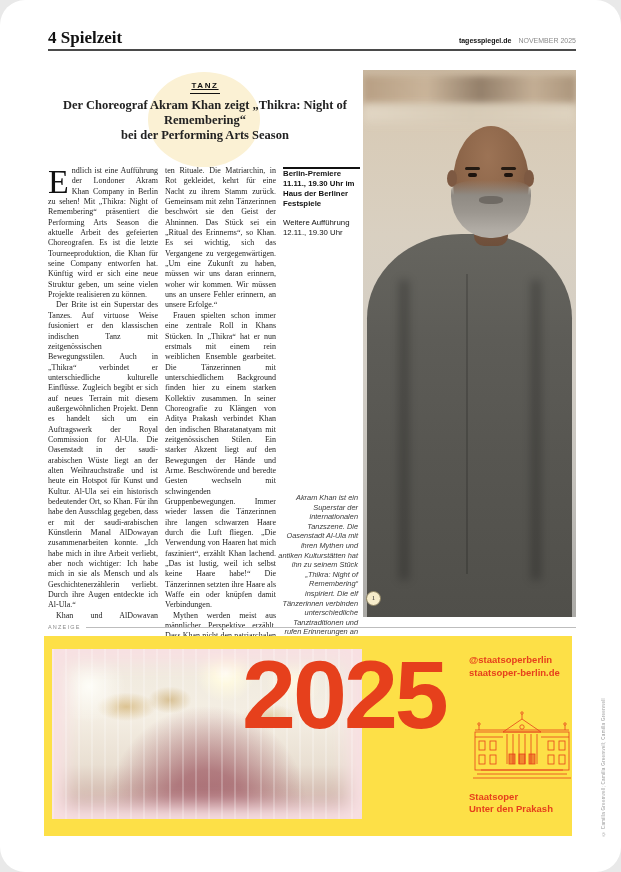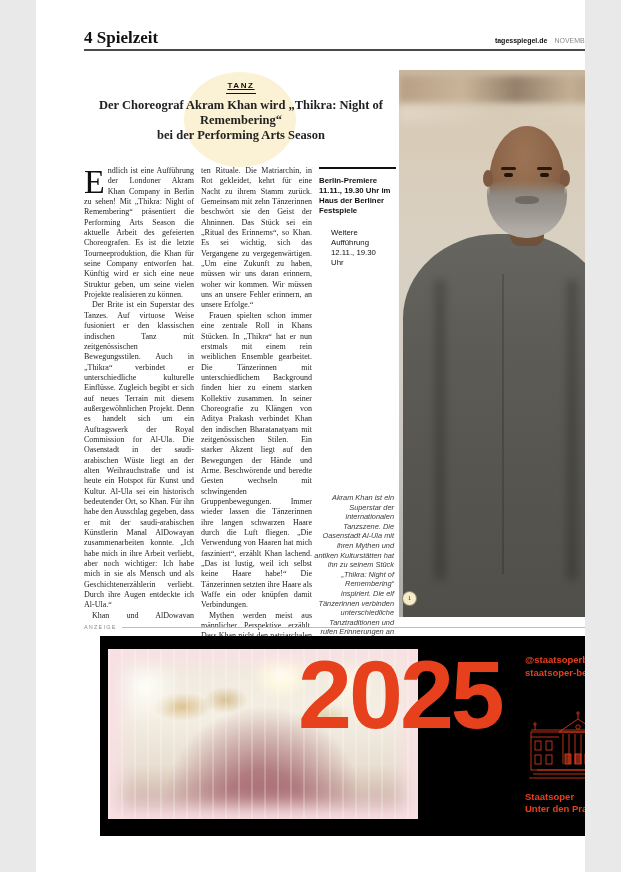--- a/index.html
+++ b/index.html
@@ -1,17 +1,17 @@
 <!DOCTYPE html>
 <html><head>
 <meta charset="utf-8">
 <style>
   html,body{margin:0;padding:0;background:#e9e9e9;}
-  .page{position:relative;width:549px;height:872px;background:#ffffff;margin:0 auto;overflow:hidden;
-        font-family:"Liberation Serif",serif;color:#1c1c1c;}
+  .page{position:relative;width:621px;height:872px;background:#ffffff;margin:0 auto;overflow:hidden;
+        font-family:"Liberation Serif",serif;color:#1c1c1c;border-radius:25px;}
   
   .mast{position:absolute;left:48px;top:28px;width:528px;height:20px;}
   .mast-left{position:absolute;left:0;bottom:2px;font:bold 17px/17px "Liberation Serif",serif;color:#111;}
   .mast-right{position:absolute;right:0;bottom:3px;font:7px/9px "Liberation Sans",sans-serif;color:#8b8b8b;}
   .mast-right b{color:#111;font-weight:bold;margin-right:7px;}
   .mast-rule{position:absolute;left:48px;top:49px;width:528px;height:2px;background:#4a4a4a;}
   
   .head-circle{position:absolute;left:148px;top:72px;width:112px;height:95px;border-radius:50%;background:#fbf1d4;}
   .art-head{position:absolute;left:40px;top:74px;width:330px;text-align:center;}
   .kicker{display:inline-block;font:bold 8px/10px "Liberation Sans",sans-serif;letter-spacing:1.6px;color:#111;
@@ -19,24 +19,24 @@
   .headline{margin-top:5px;font:bold 28px/30px "Liberation Serif",serif;color:#111;}
   .subhead{margin-top:4px;font:bold 12.5px/15px "Liberation Serif",serif;color:#222;font-weight:600;}
   
   .col{position:absolute;top:166px;font:8px/10.35px "Liberation Serif",serif;text-align:justify;color:#1d1d1d;overflow:hidden;}
   .col p{margin:0;}
   .col p.ind{text-indent:8px;}
   .dropcap{float:left;font:34px/29px "Liberation Serif",serif;color:#111;padding:1px 3px 0 0;}
   #col1{left:48px;width:110px;height:452px;}
   #col2{left:165px;width:111px;height:470px;}
   
-  .infobox{position:absolute;left:283px;top:167px;width:77px;border-top:2.5px solid #111;padding-top:7px;
+  .infobox{position:absolute;left:283px;top:167px;width:77px;border-top:2.5px solid #111;padding-top:0;
            font-family:"Liberation Sans",sans-serif;color:#111;}
   .infobox .b{font:bold 7.8px/10px "Liberation Sans",sans-serif;margin:0 0 9px 0;}
-  .infobox .r{font:7.8px/10px "Liberation Sans",sans-serif;margin:12px;}
+  .infobox .r{font:7.8px/10px "Liberation Sans",sans-serif;margin:0;}
   
   .caption{position:absolute;left:278px;top:493px;width:80px;text-align:right;
            font:italic 7.4px/9.6px "Liberation Sans",sans-serif;color:#3a3a3a;}
   .marker{position:absolute;left:366px;top:591px;width:13px;height:13px;border-radius:50%;
           background:#f6ecca;border:0.5px solid #8a8060;display:flex;align-items:center;justify-content:center;
           font:7px/7px "Liberation Serif",serif;color:#333;}
   
   .photo{position:absolute;left:363px;top:70px;width:213px;height:547px;overflow:hidden;
          background:linear-gradient(180deg,#c9b79f 0%,#cfbfa9 4%,#d8cbb7 10%,#d9d0c1 30%,#d3cec6 55%,#c6c3bd 74%,#b4b2ae 90%,#abaaa6 100%);}
   .ph-band{position:absolute;left:0;top:6px;width:100%;height:28px;filter:blur(3px);opacity:.85;
@@ -58,21 +58,21 @@
   .eye{position:absolute;top:103px;width:9px;height:3.5px;border-radius:2px;background:#1e140e;}
   .beard{position:absolute;left:88px;top:110px;width:80px;height:58px;
          border-radius:34% 34% 48% 48%/18% 18% 72% 72%;
          background:linear-gradient(180deg,rgba(150,140,130,0) 0%,#8f8a83 26%,#9b968f 55%,#b2ada6 88%);}
   .stache{position:absolute;left:116px;top:126px;width:24px;height:8px;border-radius:40%;background:#6f6a64;}
   
   .anz-label{position:absolute;left:48px;top:624px;font:5.5px/7px "Liberation Sans",sans-serif;
              letter-spacing:1.2px;color:#8b8b8b;}
   .anz-rule{position:absolute;left:86px;top:627px;width:490px;height:1px;background:#bdbdbd;}
   
-  .ad{position:absolute;left:64px;top:636px;width:528px;height:200px;background:#000000;overflow:hidden;}
+  .ad{position:absolute;left:44px;top:636px;width:528px;height:200px;background:#fde047;overflow:hidden;}
   .hallway{position:absolute;left:8px;top:13px;width:310px;height:170px;
            background:
              radial-gradient(circle at 56% 14%, #fffef4 0%, rgba(255,250,225,.9) 5%, rgba(255,250,225,0) 13%),
              radial-gradient(circle at 78% 20%, #fff8e2 0%, rgba(255,248,226,0) 10%),
              radial-gradient(circle at 12% 22%, rgba(255,255,250,.9) 0%, rgba(255,255,250,0) 12%),
              radial-gradient(ellipse at 24% 34%, rgba(201,160,80,.55) 0%, rgba(201,160,80,0) 9%),
              radial-gradient(ellipse at 38% 30%, rgba(189,148,70,.5) 0%, rgba(189,148,70,0) 8%),
              radial-gradient(ellipse at 70% 40%, rgba(201,160,80,.4) 0%, rgba(201,160,80,0) 9%),
              radial-gradient(ellipse at 50% 96%, #a86b72 0%, rgba(168,107,114,.85) 18%, rgba(168,107,114,0) 46%),
              linear-gradient(180deg,#efe9dd 0%,#f4eee3 40%,#e9dfd2 68%,#d6bfb4 84%,#c09a99 100%);
@@ -99,21 +99,21 @@
   <div class="mast">
     <div class="mast-left"><span>4</span>&nbsp;<span>Spielzeit</span></div>
     <div class="mast-right"><b>tagesspiegel.de</b><span>NOVEMBER 2025</span></div>
   </div>
   <div class="mast-rule"></div>
 
   <div class="head-circle"></div>
   <div class="art-head">
     <span class="kicker">TANZ</span>
     <div class="subhead">
-      <span>Der Choreograf Akram Khan wird „Thikra: Night of Remembering“</span><br>
+      <span>Der Choreograf Akram Khan zeigt „Thikra: Night of Remembering“</span><br>
       <span>bei der Performing Arts Season</span>
     </div>
   </div>
 
   <div class="col" id="col1">
     <p><span class="dropcap">E</span><span>ndlich ist eine Aufführung der Londoner Akram Khan Company in Berlin zu sehen! Mit „Thikra: Night of Remembering“ präsentiert die Performing Arts Season die aktuelle Arbeit des gefeierten Choreografen. Es ist die letzte Tourneeproduktion, die Khan für seine Company entworfen hat. Künftig wird er sich eine neue Struktur geben, um seine vielen Projekte realisieren zu können.</span></p>
     <p class="ind">Der Brite ist ein Superstar des Tanzes. Auf virtuose Weise fusioniert er den klassischen indischen Tanz mit zeitgenössischen Bewegungsstilen. Auch in „Thikra“ verbindet er unterschiedliche kulturelle Einflüsse. Zugleich begibt er sich auf neues Terrain mit diesem außergewöhnlichen Projekt. Denn es handelt sich um ein Auftragswerk der Royal Commission for Al-Ula. Die Oasenstadt in der saudi-arabischen Wüste liegt an der alten Weihrauchstraße und ist heute ein Hotspot für Kunst und Kultur. Al-Ula sei ein historisch bedeutender Ort, so Khan. Für ihn habe den Ausschlag gegeben, dass er mit der saudi-arabischen Künstlerin Manal AlDowayan zusammenarbeiten konnte. „Ich habe mich in ihre Arbeit verliebt, aber noch wichtiger: Ich habe mich in sie als Mensch und als Geschichtenerzählerin verliebt. Durch ihre Augen entdeckte ich Al-Ula.“</p>
     <p class="ind">Khan und AlDowayan sammelten Mythen aus alten Zeiten, sogar von den nabatäischen Stämmen. Bei Begegnungen mit den Einheimischen haben sie die Rituale und weiblichen Praktiken erkundet. So sind zwei Versionen entstanden: Eine Fassung für saudi-arabisches Publikum, die im Januar in Al-Ula als Open-Air-Produktion aufgeführt wurde. Und eine Bühnenfassung, für die Manal AlDowayan die Szenografie und die Kostüme entworfen hat. Die Wüstenlandschaft mit Felsen ist dem magischen Ort nachempfunden. Das Geschehen ist ein Echo der al-</p>
   </div>
 

